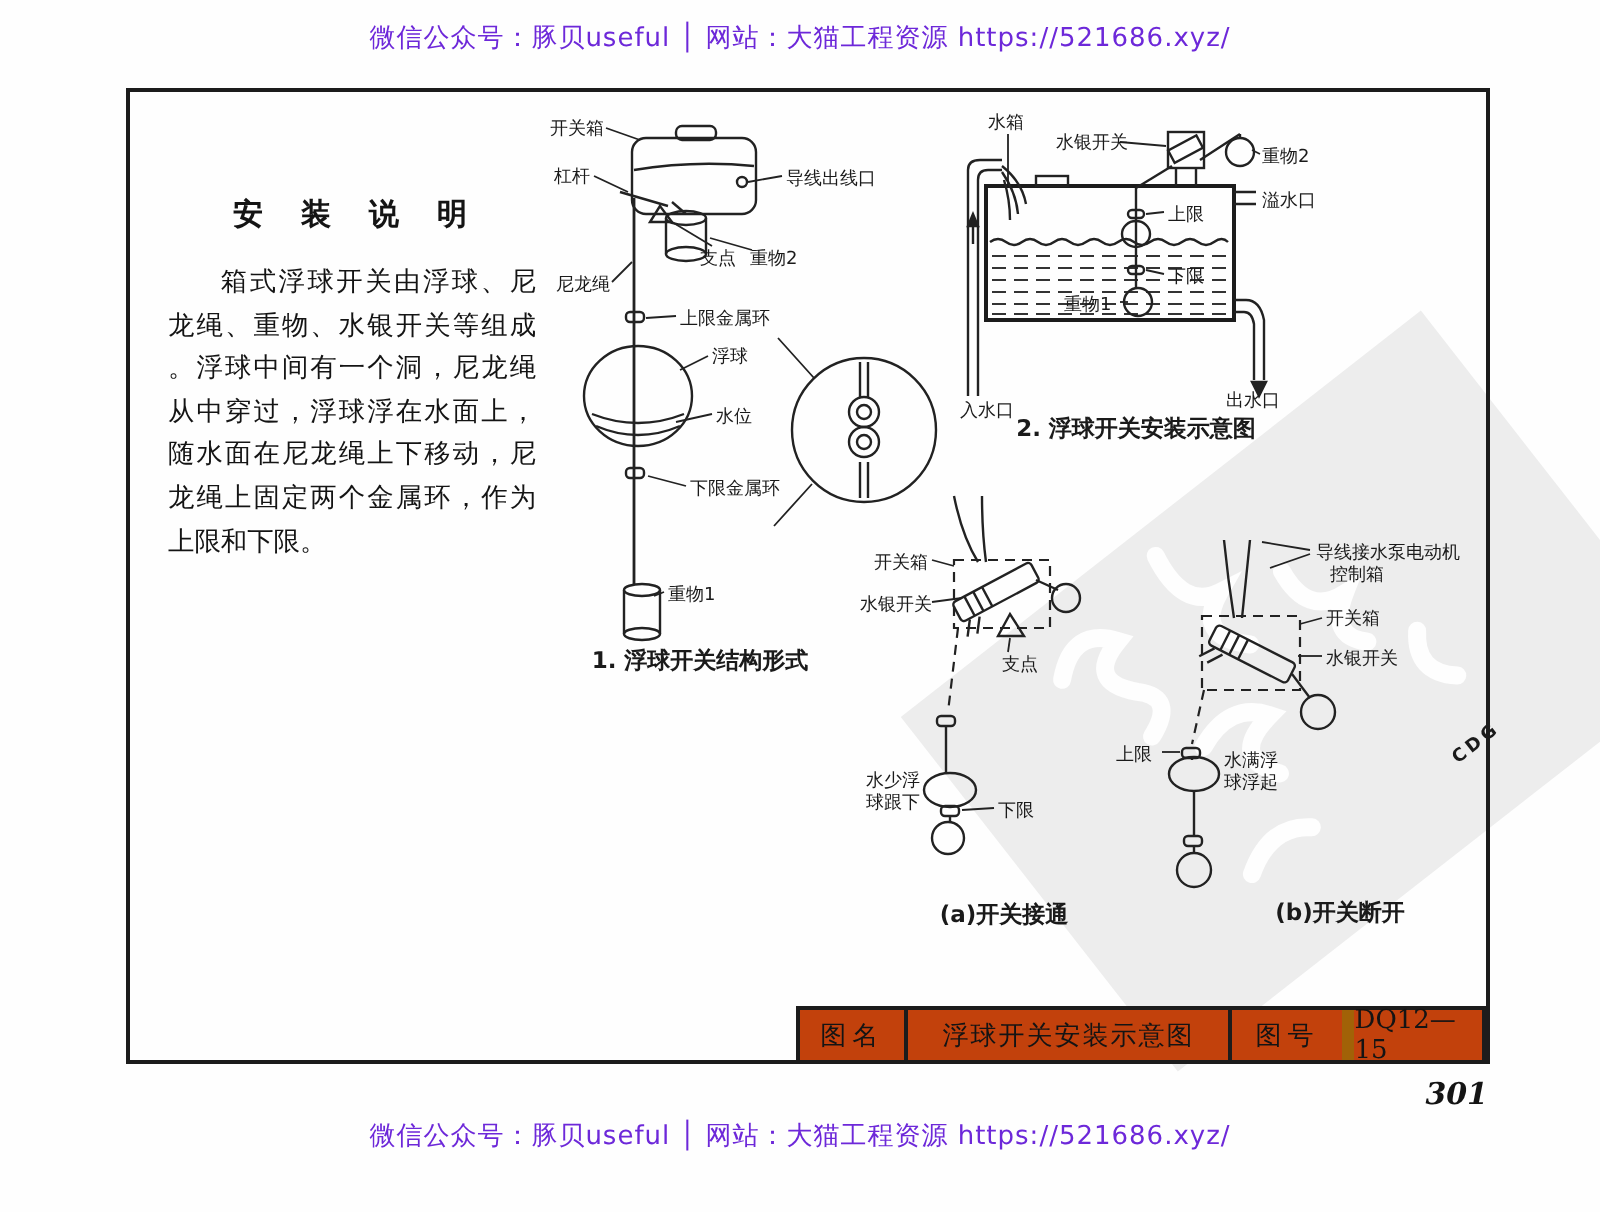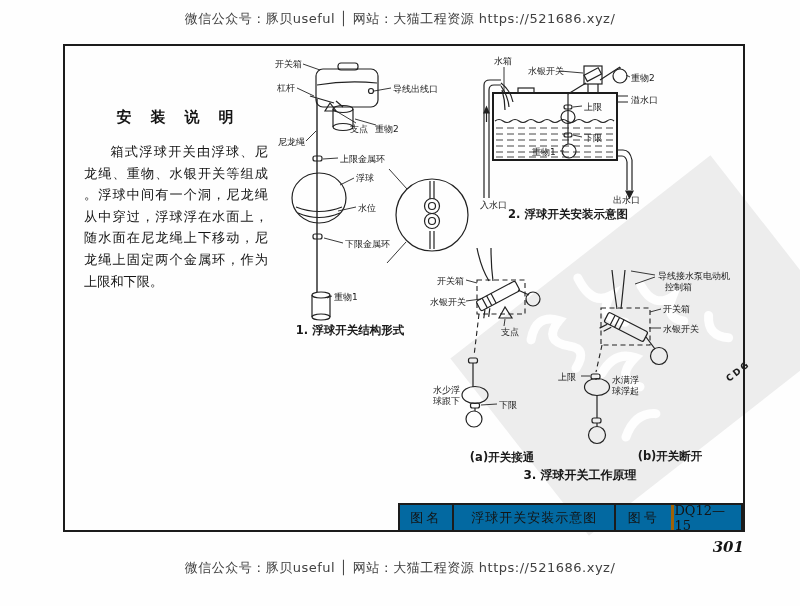--- a/index.html
+++ b/index.html
@@ -1,47 +1,47 @@
 <!DOCTYPE html>
 <html><head>
 <meta charset="utf-8">
 <style>
   html,body{margin:0;padding:0;background:#ffffff;}
   .page{position:relative;width:800px;height:606px;background:#fefefe;overflow:hidden;
         font-family:"DejaVu Sans",sans-serif;color:#141414;}
   .banner{position:absolute;left:0;width:800px;text-align:center;
-          font-size:13px;letter-spacing:0.5px;color:#404040;font-family:"DejaVu Sans",sans-serif;}
+          font-size:13px;letter-spacing:0.5px;color:#6d28d9;font-family:"DejaVu Sans",sans-serif;}
   .banner.top{top:10px;}
   .banner.bottom{top:559px;}
   .frame{position:absolute;left:63px;top:44px;width:682px;height:488px;
          border:2px solid #1c1c1c;box-sizing:border-box;z-index:1;background:transparent;}
-  .textcol{position:absolute;left:84px;top:108px;width:184px;z-index:2;
+  .textcol{position:absolute;left:84px;top:98px;width:184px;z-index:2;
            font-family:"DejaVu Serif","Liberation Serif",serif;}
   .textcol h2{margin:0 0 14px 0;font-size:15px;font-weight:bold;text-align:center;letter-spacing:2px;}
   .textcol p{margin:0;font-size:13.2px;line-height:21.6px;text-align:justify;
              text-indent:2em;line-break:anywhere;}
   svg{position:absolute;z-index:2;overflow:visible;}
   svg text{font-family:"DejaVu Sans",sans-serif;font-size:9px;fill:#1a1a1a;}
   svg text.cap{font-size:11.5px;font-weight:bold;}
   .stroke{stroke:#222;fill:none;stroke-width:1.2;}
   .thick{stroke:#1c1c1c;fill:none;stroke-width:2;}
   .dash{stroke:#222;fill:none;stroke-width:1.1;stroke-dasharray:5 3.5;}
   .wdash{stroke:#333;fill:none;stroke-width:0.9;stroke-dasharray:7 4;}
   .leader{stroke:#222;stroke-width:0.9;fill:none;}
   .wm{z-index:0;}
   .fig3cap{position:absolute;left:495px;top:467px;width:170px;text-align:center;
            font-size:12px;font-weight:bold;z-index:3;}
   .titleblock{position:absolute;left:398px;top:503px;width:345px;height:29px;
-              border:2px solid #1c1c1c;box-sizing:border-box;display:flex;z-index:3;background:#0369a1;}
+              border:2px solid #1c1c1c;box-sizing:border-box;display:flex;z-index:3;background:#c2410c;}
   .tb-cell{display:flex;align-items:center;justify-content:center;font-size:13px;
            box-sizing:border-box;height:100%;}
   .tb-l{width:55px;letter-spacing:3px;}
   .tb-name{width:170px;border-left:2px solid #1c1c1c;letter-spacing:1px;}
   .tb-nl{width:60px;border-left:2px solid #1c1c1c;letter-spacing:3px;}
-  .tb-num{width:73px;border-left:3px solid #a16207;font-family:"DejaVu Serif",serif;}
+  .tb-num{width:73px;border-left:6px solid #a16207;font-family:"DejaVu Serif",serif;}
   .pagenum{position:absolute;left:700px;top:538px;width:44px;text-align:right;
            font-family:"DejaVu Serif",serif;font-style:italic;font-weight:bold;font-size:15px;z-index:3;}
 </style>
 </head>
 <body>
 
 <div class="page">
 
   <div class="banner top">微信公众号：豚贝useful │ 网站：大猫工程资源 https://521686.xyz/</div>
 
@@ -266,21 +266,20 @@
     <text x="103" y="31">导线接水泵电动机</text>
     <text x="110" y="42">控制箱</text>
     <text x="108" y="64">开关箱</text>
     <text x="108" y="84">水银开关</text>
     <text x="3" y="132">上限</text>
     <text x="57" y="135">水满浮</text>
     <text x="57" y="146">球浮起</text>
     <text x="115" y="212" text-anchor="middle" class="cap">(b)开关断开</text>
   </svg>
 
-  <div class="fig3cap">3. 浮球开关工作原理</div>
 
   <div class="titleblock">
     <div class="tb-cell tb-l">图名</div>
     <div class="tb-cell tb-name">浮球开关安装示意图</div>
     <div class="tb-cell tb-nl">图号</div>
     <div class="tb-cell tb-num">DQ12—15</div>
   </div>
 
   <div class="pagenum">301</div>
 

